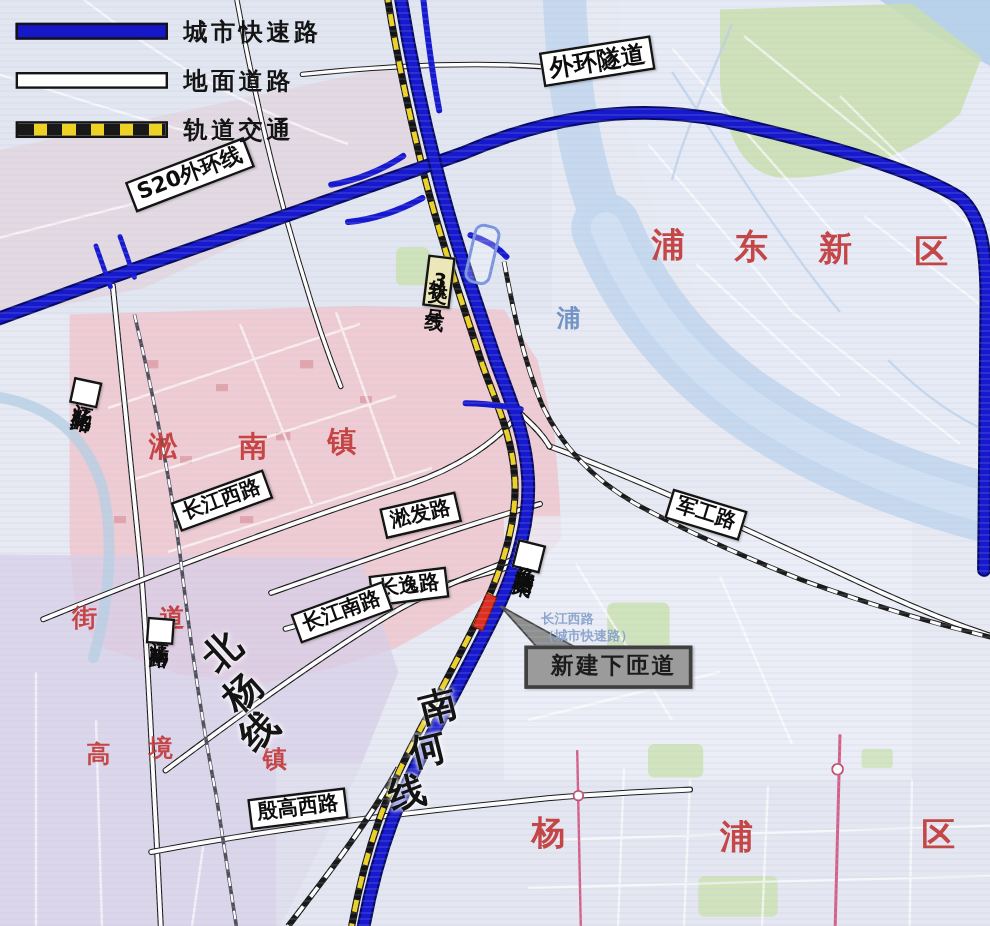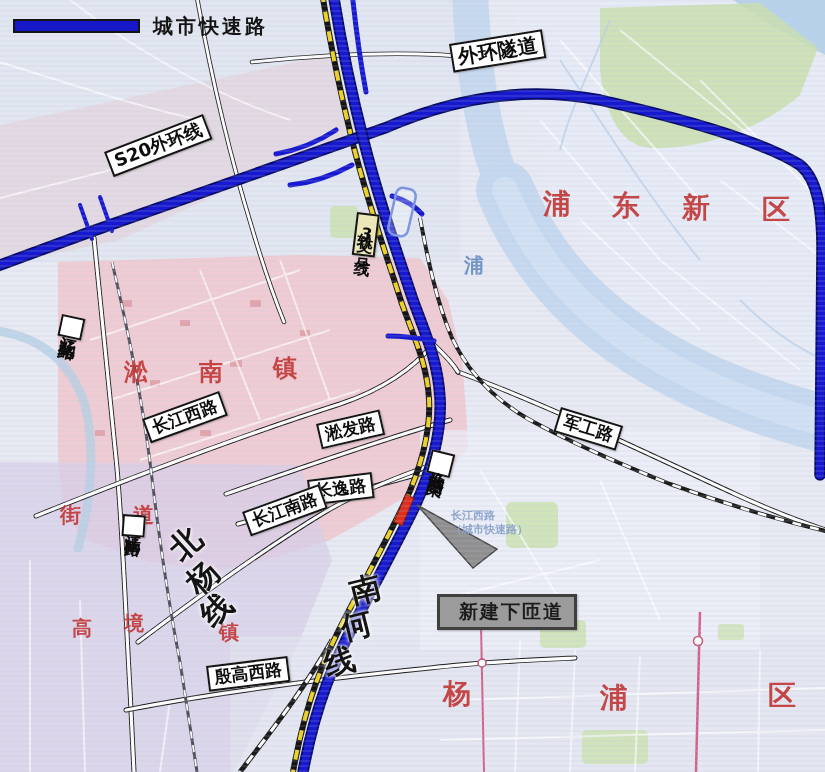--- a/index.html
+++ b/index.html
@@ -185,33 +185,41 @@
     <polygon points="417,505 497,549 473,568" fill="#8f8f8f" stroke="#4a4a4a" stroke-width="1.5"></polygon>
   </g>
   <rect x="399.5" y="495" width="9" height="30" fill="#dd2f1f" stroke="#7a150c" stroke-width="1" transform="rotate(23 404 510)"></rect>
 </svg>
 
 <div class="legend">
   <div class="legend-row">
     <div class="legend-bar bar-express"></div>
     <span class="legend-label">城市快速路</span>
   </div>
+  <div class="legend-row">
+    <div class="legend-bar bar-surface"></div>
+    <span class="legend-label">地面道路</span>
+  </div>
+  <div class="legend-row">
+    <div class="legend-bar bar-rail"></div>
+    <span class="legend-label">轨道交通</span>
+  </div>
 </div>
 
 <div class="boxlabel" style="left:449px;top:44px;font-size:20px;transform:rotate(-9deg);">外环隧道</div>
 <div class="boxlabel" style="left:104px;top:152px;font-size:18px;transform:rotate(-21deg);">S20外环线</div>
 <div class="boxlabel vert khaki" style="left:357px;top:212px;font-size:16px;transform:rotate(7deg);">轨交3号线</div>
 <div class="boxlabel vert" style="left:62px;top:314px;font-size:17px;transform:rotate(12deg);">江杨北路</div>
 <div class="boxlabel" style="left:142px;top:419px;transform:rotate(-20deg);">长江西路</div>
 <div class="boxlabel" style="left:316px;top:424px;transform:rotate(-13deg);">淞发路</div>
 <div class="boxlabel" style="left:307px;top:480px;transform:rotate(-7deg);">长逸路</div>
 <div class="boxlabel" style="left:242px;top:512px;transform:rotate(-20deg);">长江南路</div>
 <div class="boxlabel" style="left:561px;top:407px;transform:rotate(17deg);">军工路</div>
 <div class="boxlabel vert" style="left:432px;top:449px;transform:rotate(14deg);">逸仙路高架</div>
-<div class="boxlabel graybox" style="left:437px;top:594px;padding-left:19px;">新建下匝道</div>
+<div class="boxlabel graybox" style="left:437px;top:538px;padding-left:19px;">新建下匝道</div>
 <div class="boxlabel vert" style="left:123px;top:514px;font-size:16px;transform:rotate(4deg);">江杨南路</div>
 <div class="boxlabel" style="left:206px;top:666px;transform:rotate(-7deg);">殷高西路</div>
 
 <span class="rchar" style="left:543px;top:190px;font-size:28px;">浦</span>
 <span class="rchar" style="left:612px;top:192px;font-size:28px;">东</span>
 <span class="rchar" style="left:682px;top:194px;font-size:28px;">新</span>
 <span class="rchar" style="left:762px;top:196px;font-size:28px;">区</span>
 
 <span class="rchar" style="left:124px;top:360px;font-size:24px;">淞</span>
 <span class="rchar" style="left:199px;top:360px;font-size:24px;">南</span>

